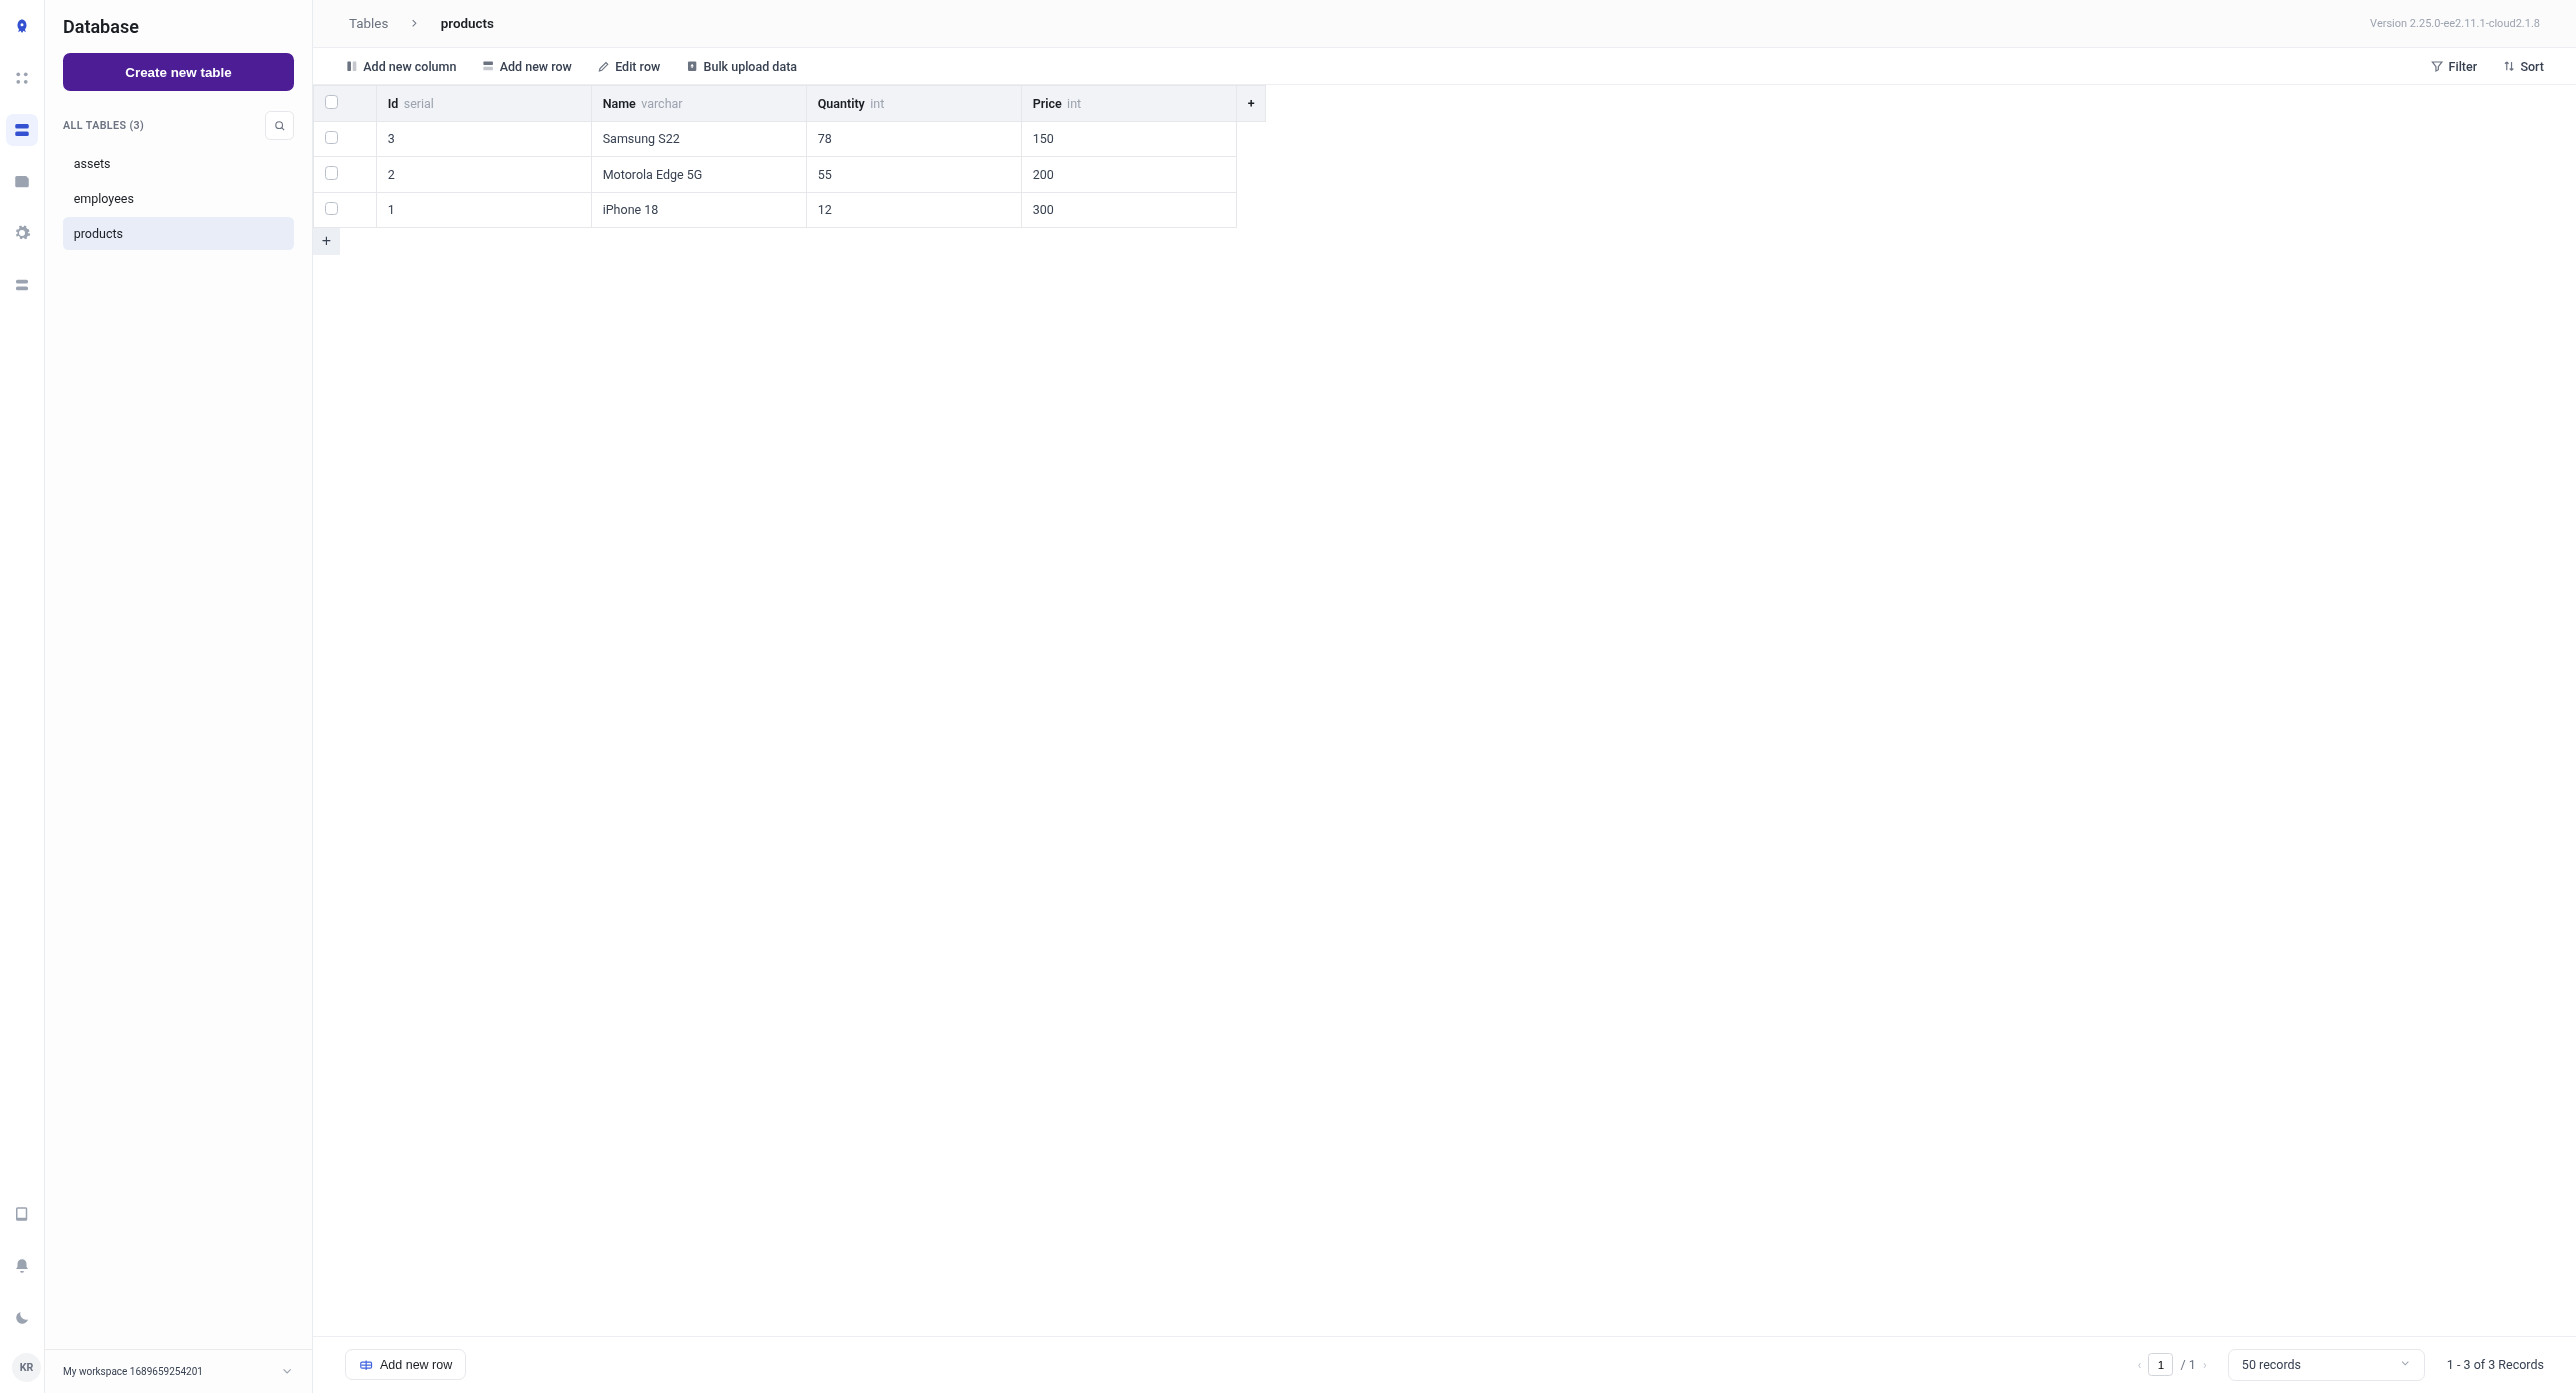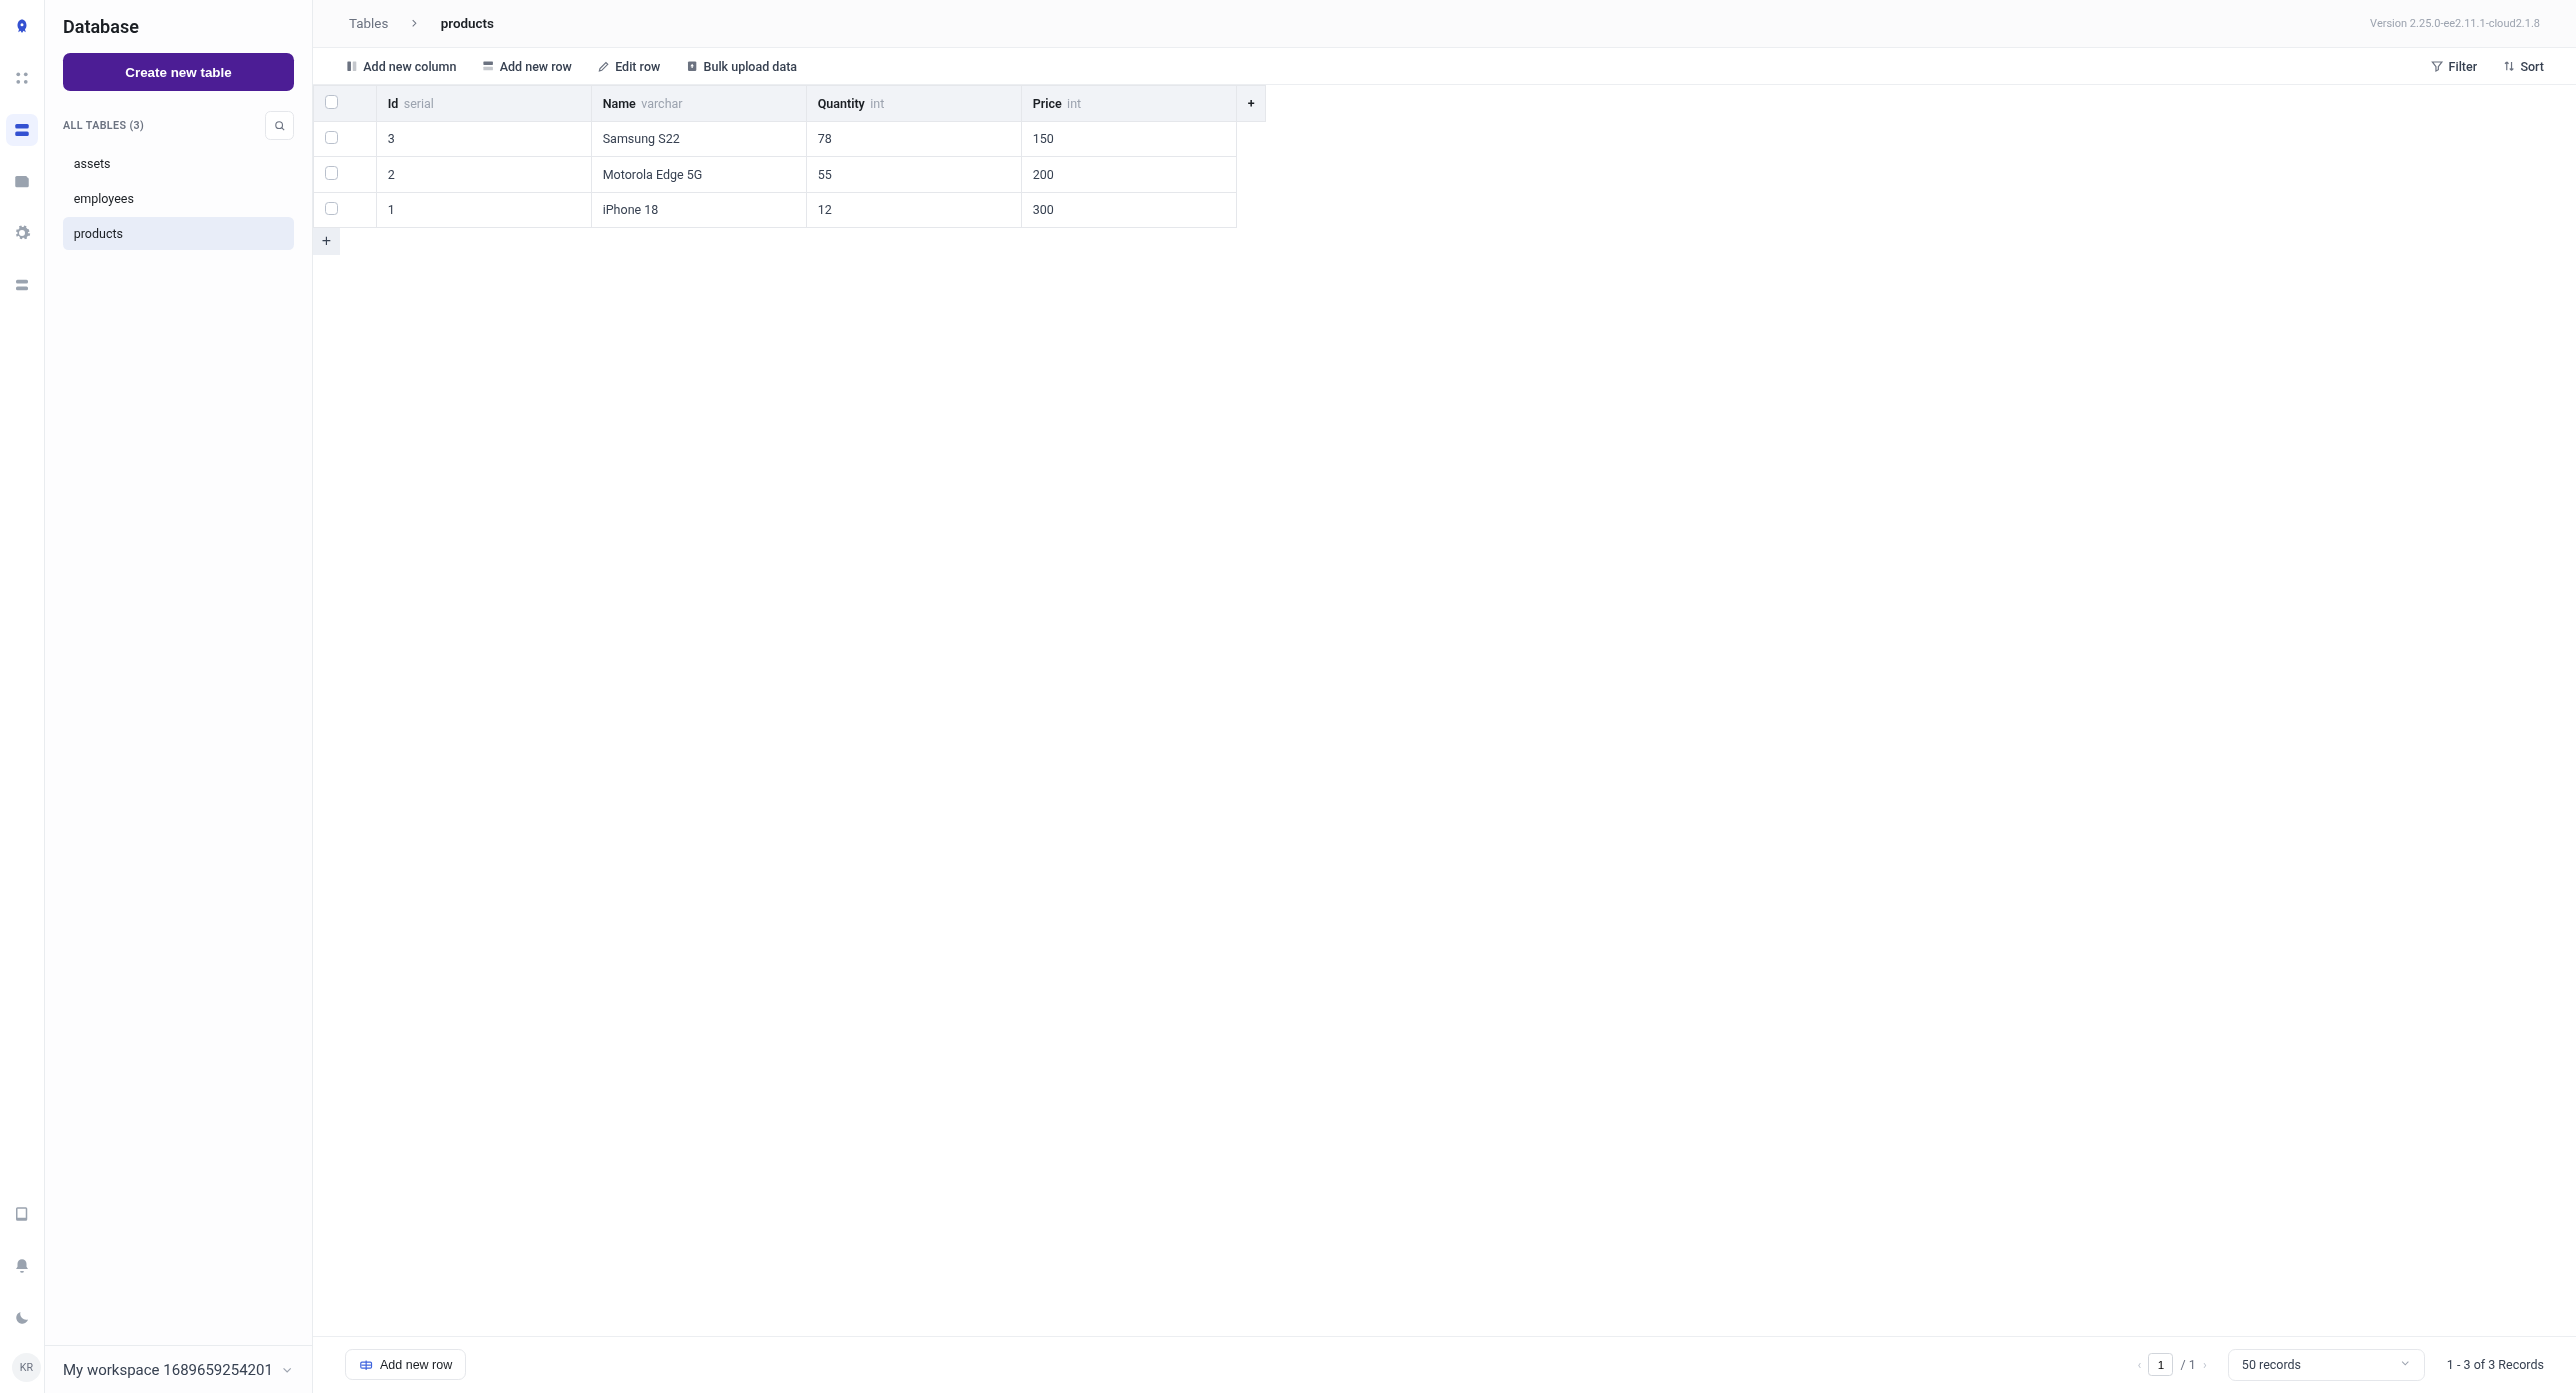--- a/index.html
+++ b/index.html
@@ -5,37 +5,37 @@
   * { box-sizing: border-box; margin: 0; padding: 0; }
   html, body { height: 100%; width: 100%; font-family: -apple-system, BlinkMacSystemFont, "Segoe UI", Roboto, Arial, sans-serif; color: #1b1f24; font-size: 12.5px; }
   body { display: flex; background: #fff; }
 
   
   .rail { width: 45px; border-right: 0.9px solid #e9ecef; display: flex; flex-direction: column; align-items: center; padding-top: 10.7px; gap: 19.7px; background: #fff; }
   .rail .spacer { flex: 1; }
   .rail-icon { width: 32px; height: 32px; display: flex; align-items: center; justify-content: center; border-radius: 7.2px; color: #9aa3af; cursor: pointer; }
   .rail-icon.active { background: #eef2ff; color: #3451d1; }
   .rail-icon svg { width: 18px; height: 18px; }
-  .rail-avatar { width: 29px; height: 29px; border-radius: 50%; background: #f1f3f5; color: #6b7280; display: flex; align-items: center; justify-content: center; font-size: 10.7px; font-weight: 400; margin-bottom: 10.7px; cursor: pointer; margin-left: 9px; }
+  .rail-avatar { width: 29px; height: 29px; border-radius: 50%; background: #f1f3f5; color: #6b7280; display: flex; align-items: center; justify-content: center; font-size: 10.7px; font-weight: 700; margin-bottom: 10.7px; cursor: pointer; margin-left: 9px; }
   .rocket { color: #3451d1; }
 
   
   .sidebar { width: 268px; border-right: 0.9px solid #e9ecef; display: flex; flex-direction: column; background: #fdfdfe; }
   .sidebar-inner { flex: 1; padding: 16px 18px 0 18px; overflow: auto; }
   .sidebar h1 { font-size: 18px; font-weight: 600; margin-bottom: 16px; }
   .btn-primary { width: 100%; background: #4c1d95; color: #fff; border: none; border-radius: 7.2px; padding: 11.6px 0; font-size: 13.4px; font-weight: 600; cursor: pointer; }
   .tables-header { display: flex; align-items: center; justify-content: space-between; margin: 19.7px 0 7.2px 0; }
   .tables-header .label { font-size: 10.7px; font-weight: 600; letter-spacing: 0.4px; color: #6b7280; }
   .icon-btn { width: 29px; height: 29px; border: 0.9px solid #e5e7eb; background: #fff; border-radius: 5.4px; display: flex; align-items: center; justify-content: center; color: #6b7280; cursor: pointer; }
   .icon-btn svg { width: 13.4px; height: 13.4px; }
   .table-list { list-style: none; }
   .table-list li { padding: 9px 10.7px; border-radius: 5.4px; font-size: 12.5px; color: #1b1f24; cursor: pointer; margin-bottom: 1.8px; }
   .table-list li.selected { background: #e8edf8; }
   .sidebar-footer { border-top: 0.9px solid #e9ecef; padding: 14.3px 18px; display: flex; align-items: center; justify-content: space-between; }
-  .sidebar-footer .ws { font-size: 15px; color: #374151; }
+  .sidebar-footer .ws { font-size: 10px; color: #374151; }
   .sidebar-footer svg { width: 14.3px; height: 14.3px; color: #9ca3af; }
 
   
   .main { flex: 1; display: flex; flex-direction: column; background: #fbfbfc; }
   .topbar { display: flex; align-items: center; justify-content: space-between; padding: 16px 36px; border-bottom: 0.9px solid #eceef1; background: #fbfbfc; }
   .breadcrumb { display: flex; align-items: center; gap: 20px; font-size: 13.4px; }
   .breadcrumb .root { color: #6b7280; cursor: pointer; }
   .breadcrumb .current { font-weight: 600; color: #1b1f24; }
   .breadcrumb svg { width: 12.5px; height: 12.5px; color: #6b7280; }
   .version { font-size: 11px; color: #9ca3af; }

